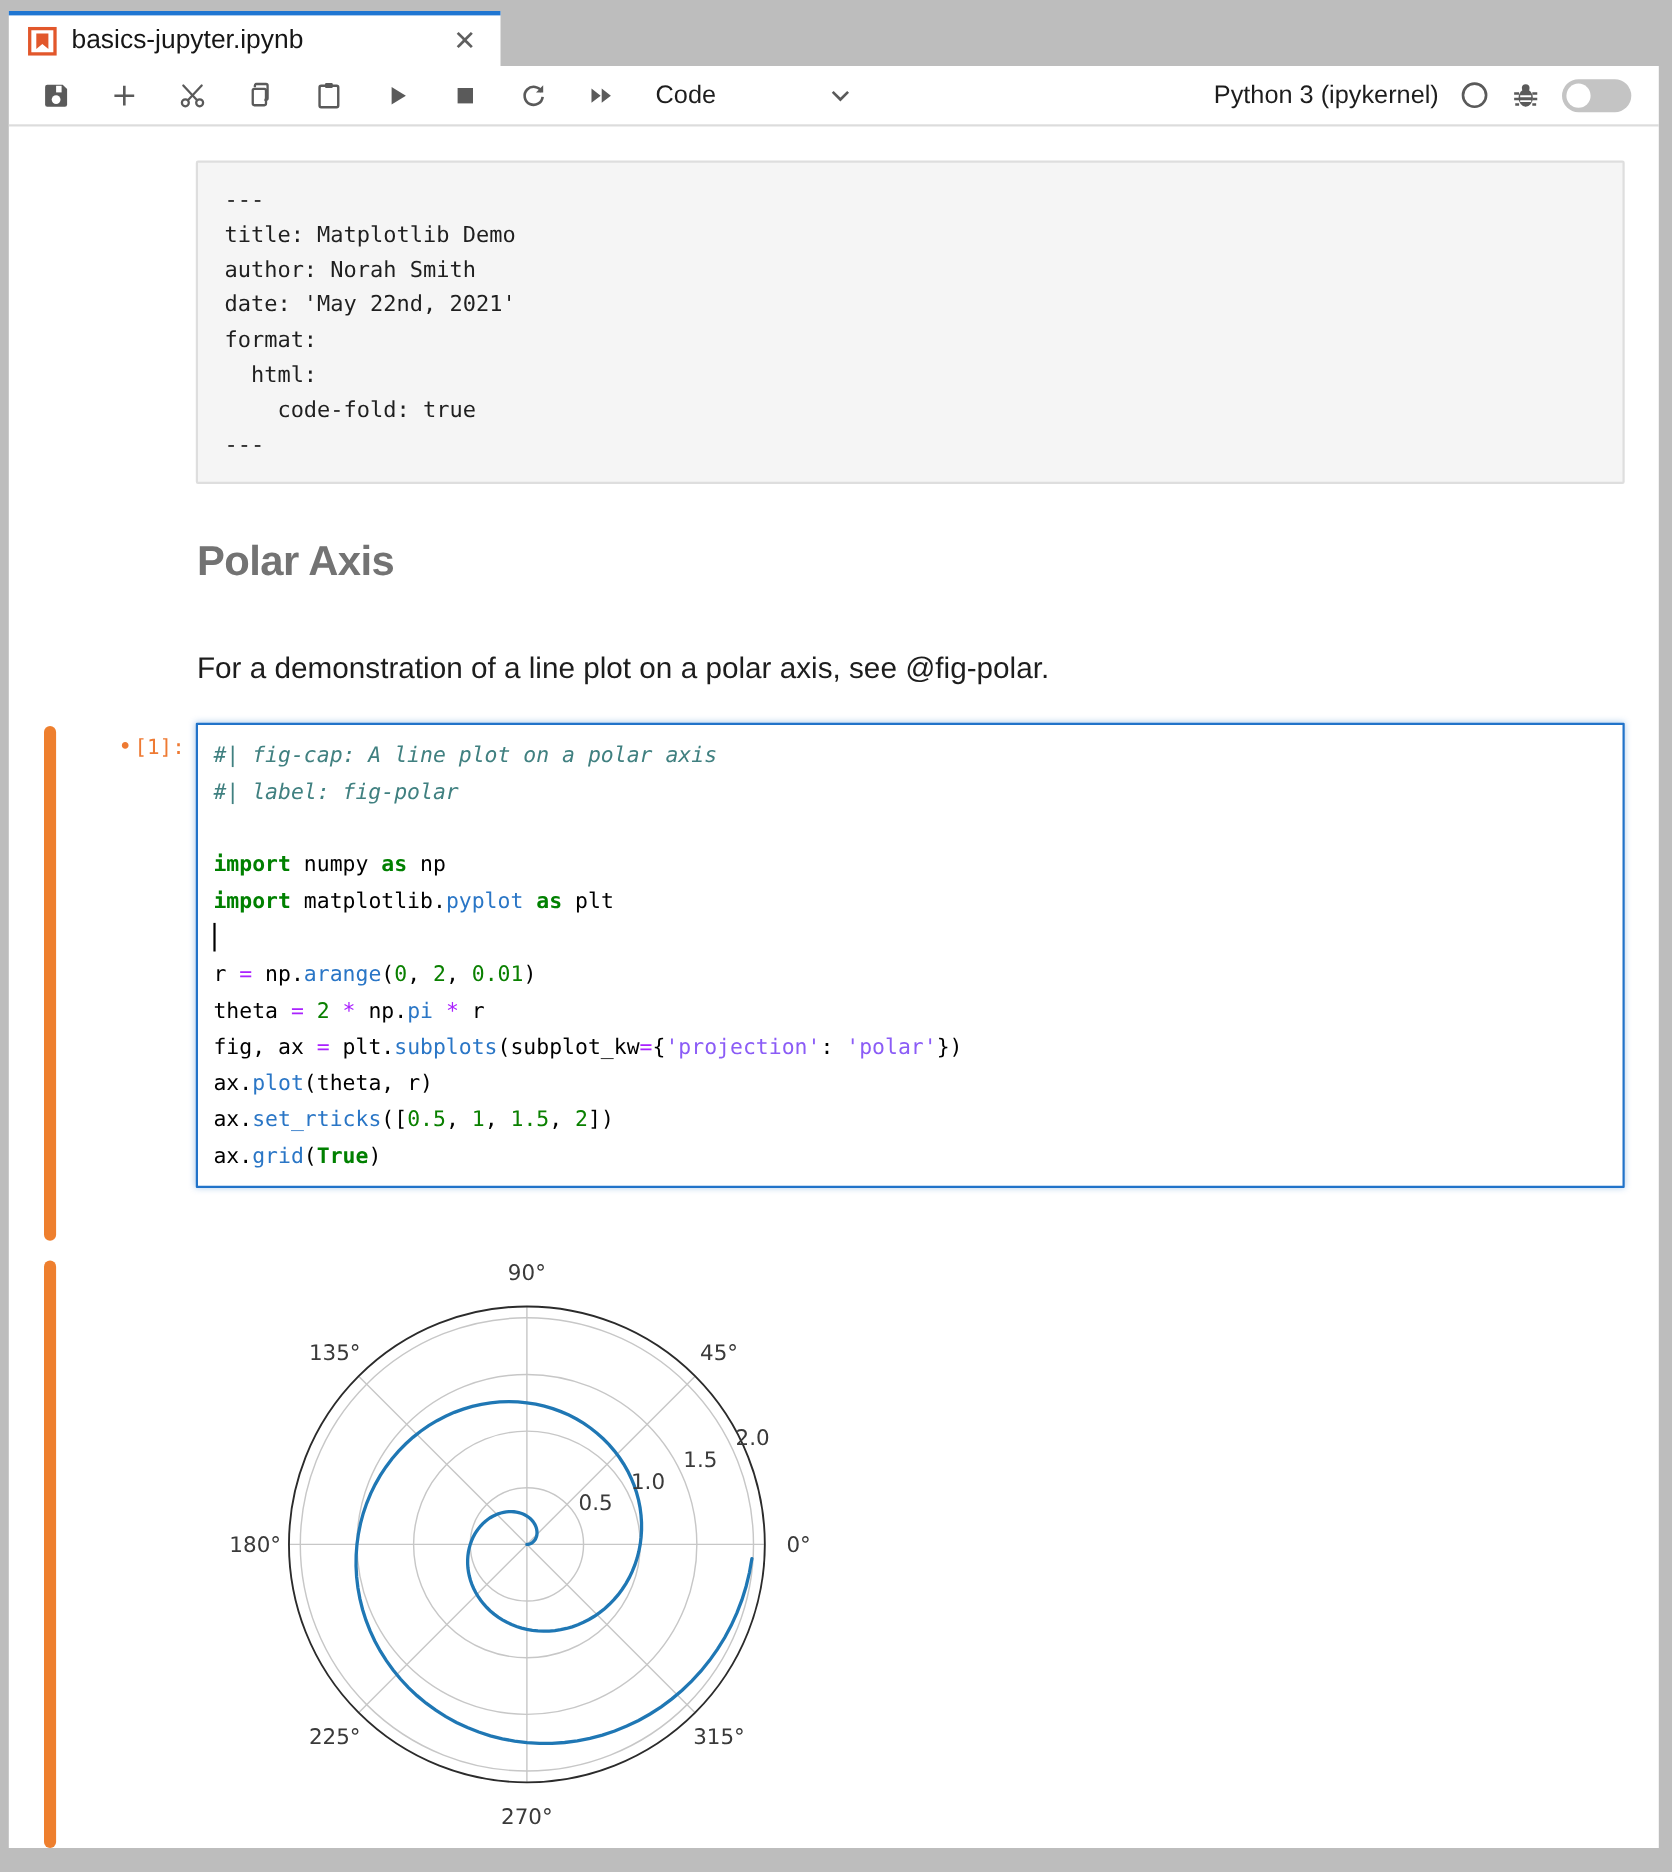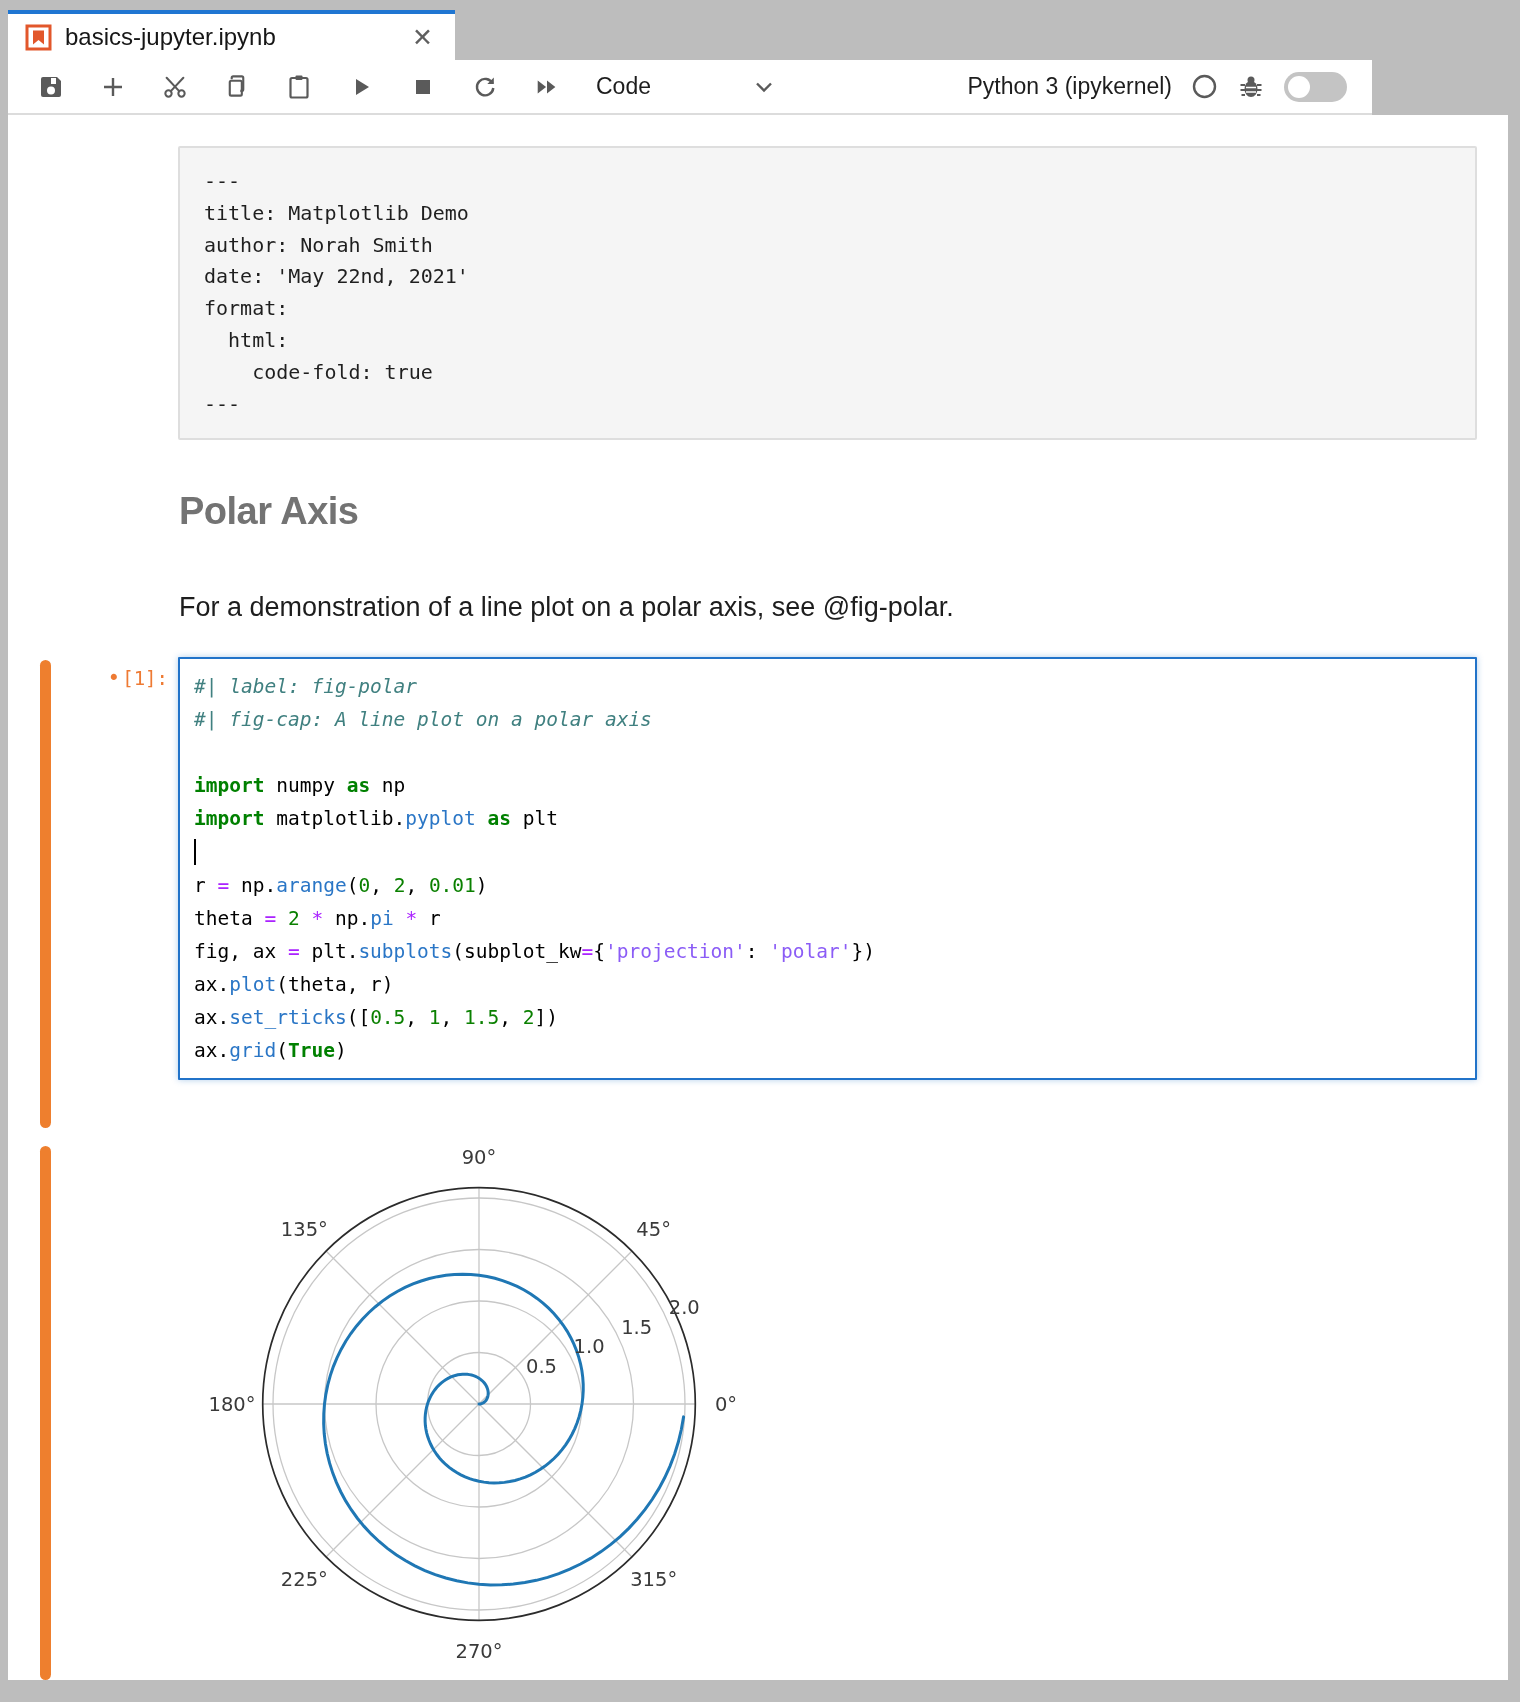--- a/index.html
+++ b/index.html
@@ -11,21 +11,21 @@
   
   .tab{
     position:absolute;left:8px;top:10px;width:447px;height:50px;
     background:#ffffff;border-top:4px solid #1f76d2;
     display:flex;align-items:center;box-sizing:border-box;
   }
   .tab-icon{width:27px;height:27px;margin-left:17px;flex:0 0 auto;}
   .tab-title{font-size:24px;color:#161616;margin-left:13px;flex:1 1 auto;white-space:nowrap;}
   .tab-close{font-size:25px;color:#5f5f5f;margin-right:22px;cursor:pointer;line-height:1;}
   .toolbar{
-    position:absolute;left:8px;top:60px;width:1364px;height:55px;
+    position:absolute;left:8px;top:60px;width:1500px;height:55px;
     background:#ffffff;border-bottom:2px solid #dcdcdc;box-sizing:border-box;
     display:flex;align-items:center;
   }
   .tb-left{display:flex;align-items:center;gap:36px;padding-left:30px;}
   .tbtn{width:26px;height:26px;display:flex;align-items:center;justify-content:center;flex:0 0 auto;cursor:pointer;}
   .tbtn svg{display:block;}
   .mode-select{display:flex;align-items:center;margin-left:36px;width:178px;justify-content:space-between;cursor:pointer;}
   .mode-label{font-size:23px;color:#1d1d1d;}
   .tb-right{margin-left:auto;display:flex;align-items:center;gap:19px;padding-right:25px;text-align:center;}
   .kernel-name{font-size:23px;color:#1d1d1d;cursor:pointer;}
@@ -188,22 +188,22 @@
 
   <h1 class="md-heading" style="margin:0;">Polar Axis</h1>
   <p class="md-paragraph" style="margin:0;">For a demonstration of a line plot on a polar axis, see @fig-polar.</p>
 
   <div class="code-prompt"><span class="bullet">•</span><span>[1]:</span></div>
 
   <div class="collapser c1"></div>
   <div class="collapser c2"></div>
 
   <div class="code-cell" id="code-cell">
+      <div class="code-line"><span class="tok-cmt">#| fig-cap: A line plot on a polar axis</span></div>
       <div class="code-line"><span class="tok-cmt">#| label: fig-polar</span></div>
-      <div class="code-line"><span class="tok-cmt">#| fig-cap: A line plot on a polar axis</span></div>
       <div class="code-line"></div>
       <div class="code-line"><span class="tok-kw">import</span><span class="tok-txt"> numpy </span><span class="tok-kw">as</span><span class="tok-txt"> np</span></div>
       <div class="code-line"><span class="tok-kw">import</span><span class="tok-txt"> matplotlib.</span><span class="tok-fn">pyplot</span><span class="tok-txt"> </span><span class="tok-kw">as</span><span class="tok-txt"> plt</span></div>
       <div class="code-line"><span class="caret"></span></div>
       <div class="code-line"><span class="tok-txt">r </span><span class="tok-op">=</span><span class="tok-txt"> np.</span><span class="tok-fn">arange</span><span class="tok-txt">(</span><span class="tok-num">0</span><span class="tok-txt">, </span><span class="tok-num">2</span><span class="tok-txt">, </span><span class="tok-num">0.01</span><span class="tok-txt">)</span></div>
       <div class="code-line"><span class="tok-txt">theta </span><span class="tok-op">=</span><span class="tok-txt"> </span><span class="tok-num">2</span><span class="tok-txt"> </span><span class="tok-op">*</span><span class="tok-txt"> np.</span><span class="tok-fn">pi</span><span class="tok-txt"> </span><span class="tok-op">*</span><span class="tok-txt"> r</span></div>
       <div class="code-line"><span class="tok-txt">fig, ax </span><span class="tok-op">=</span><span class="tok-txt"> plt.</span><span class="tok-fn">subplots</span><span class="tok-txt">(subplot_kw</span><span class="tok-op">=</span><span class="tok-txt">{</span><span class="tok-str">'projection'</span><span class="tok-txt">: </span><span class="tok-str">'polar'</span><span class="tok-txt">})</span></div>
       <div class="code-line"><span class="tok-txt">ax.</span><span class="tok-fn">plot</span><span class="tok-txt">(theta, r)</span></div>
       <div class="code-line"><span class="tok-txt">ax.</span><span class="tok-fn">set_rticks</span><span class="tok-txt">([</span><span class="tok-num">0.5</span><span class="tok-txt">, </span><span class="tok-num">1</span><span class="tok-txt">, </span><span class="tok-num">1.5</span><span class="tok-txt">, </span><span class="tok-num">2</span><span class="tok-txt">])</span></div>
       <div class="code-line"><span class="tok-txt">ax.</span><span class="tok-fn">grid</span><span class="tok-txt">(</span><span class="tok-kw">True</span><span class="tok-txt">)</span></div>

